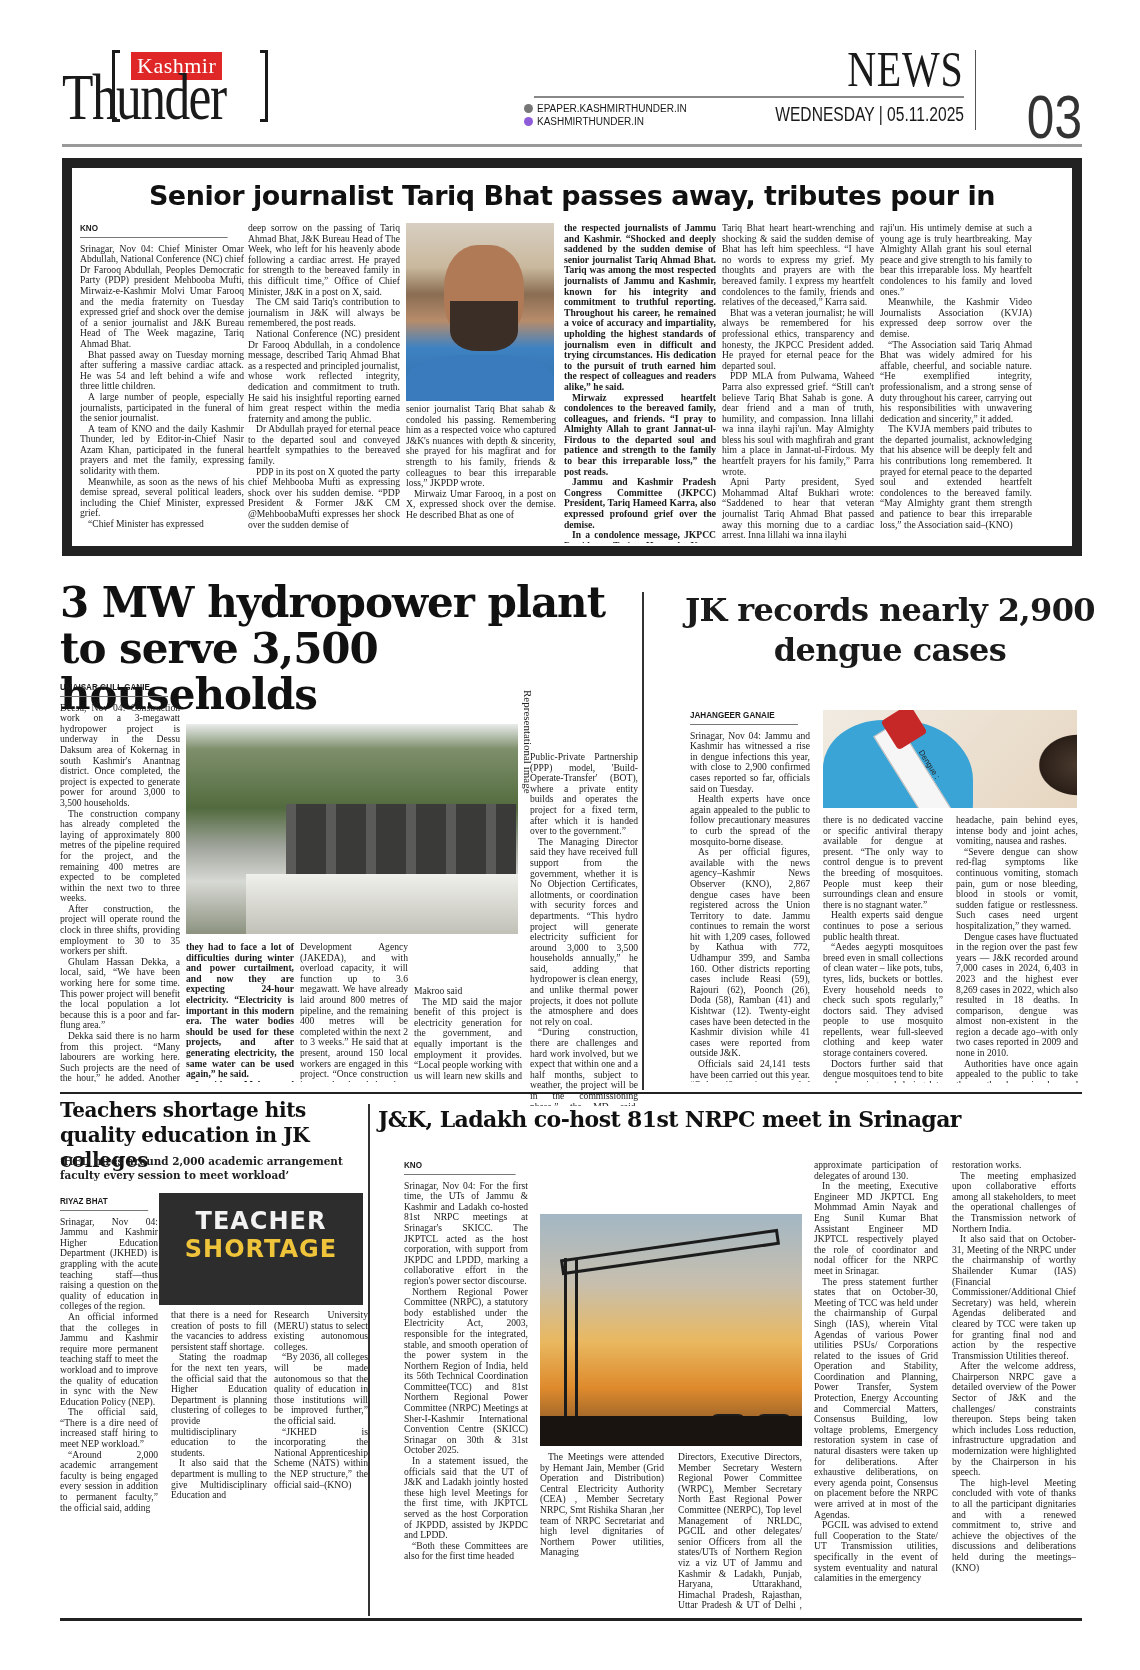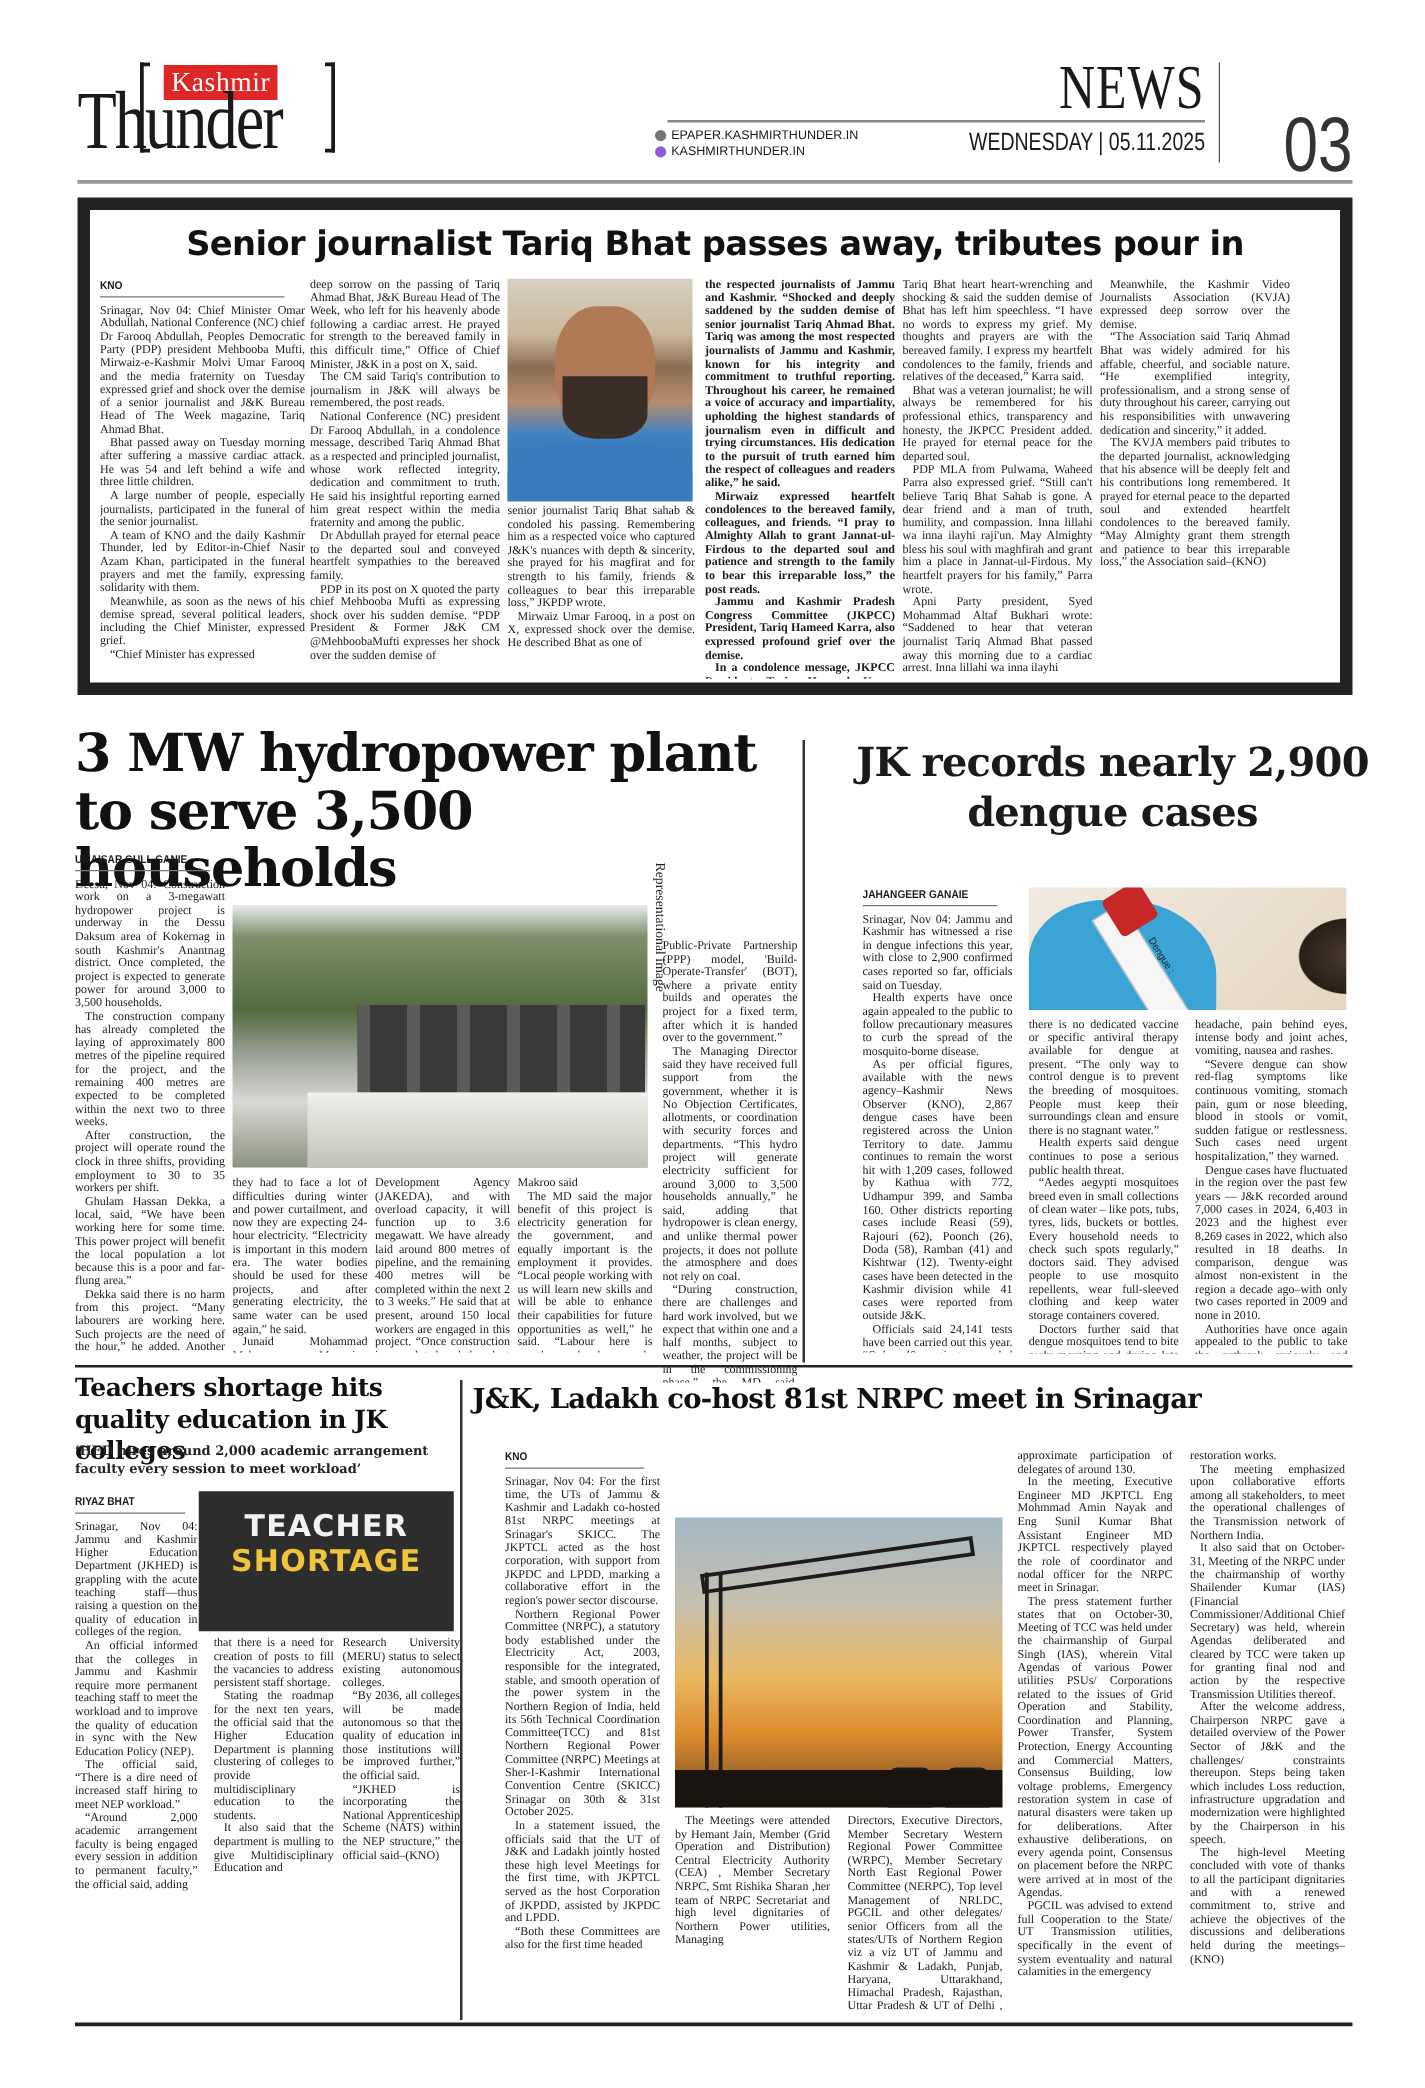--- a/index.html
+++ b/index.html
@@ -153,20 +153,21 @@
     <div class="col" style="width:152px;">
       <p class="first">Tariq Bhat heart heart-wrenching and shocking &amp; said the sudden demise of Bhat has left him speechless. “I have no words to express my grief. My thoughts and prayers are with the bereaved family. I express my heartfelt condolences to the family, friends and relatives of the deceased,” Karra said.</p>
       <p>Bhat was a veteran journalist; he will always be remembered for his professional ethics, transparency and honesty, the JKPCC President added. He prayed for eternal peace for the departed soul.</p>
       <p>PDP MLA from Pulwama, Waheed Parra also expressed grief. “Still can't believe Tariq Bhat Sahab is gone. A dear friend and a man of truth, humility, and compassion. Inna lillahi wa inna ilayhi raji'un. May Almighty bless his soul with maghfirah and grant him a place in Jannat-ul-Firdous. My heartfelt prayers for his family,” Parra wrote.</p>
       <p>Apni Party president, Syed Mohammad Altaf Bukhari wrote: “Saddened to hear that veteran journalist Tariq Ahmad Bhat passed away this morning due to a cardiac arrest. Inna lillahi wa inna ilayhi</p>
     </div>
   </div>
 
   <div class="cols" style="left:808px; top:55px; width:152px; height:320px;">
     <div class="col" style="width:152px;">
+      <p class="first">raji'un. His untimely demise at such a young age is truly heartbreaking. May Almighty Allah grant his soul eternal peace and give strength to his family to bear this irreparable loss. My heartfelt condolences to his family and loved ones.”</p>
       <p>Meanwhile, the Kashmir Video Journalists Association (KVJA) expressed deep sorrow over the demise.</p>
       <p>“The Association said Tariq Ahmad Bhat was widely admired for his affable, cheerful, and sociable nature. “He exemplified integrity, professionalism, and a strong sense of duty throughout his career, carrying out his responsibilities with unwavering dedication and sincerity,” it added.</p>
       <p>The KVJA members paid tributes to the departed journalist, acknowledging that his absence will be deeply felt and his contributions long remembered. It prayed for eternal peace to the departed soul and extended heartfelt condolences to the bereaved family. “May Almighty grant them strength and patience to bear this irreparable loss,” the Association said–(KNO)</p>
     </div>
   </div>
 </section>
 
 <h2 class="hydro-title">3 MW hydropower plant to serve 3,500 households</h2>
 
 <div class="cols" style="left:60px; top:682px; width:120px; height:400px;">
@@ -179,33 +180,33 @@
     <p>Dekka said there is no harm from this project. “Many labourers are working here. Such projects are the need of the hour,” he added. Another local said</p>
   </div>
 </div>
 
 <div class="photo img-dam" style="left:186px; top:724px; width:332px; height:210px;">
   <div class="struct"></div>
   <div class="water"></div>
 </div>
 <div class="rep-caption">Representational image</div>
 
-<div class="cols" style="left:186px; top:942px; width:108px; height:140px;">
+<div class="cols" style="left:186px; top:942px; width:108px; height:140px;font-weight:bold;">
   <div class="col" style="width:108px;">
     <p class="first">they had to face a lot of difficulties during winter and power curtailment, and now they are expecting 24-hour electricity. “Electricity is important in this modern era. The water bodies should be used for these projects, and after generating electricity, the same water can be used again,” he said.</p>
     <p>Junaid Mohammad Makroo, Managing Director, Kashmir Valley Energy Private Limited, told KNO, “This is a 3 megawatt power project which we have taken from the Jammu &amp; Kashmir Energy</p>
   </div>
 </div>
 <div class="cols" style="left:300px; top:942px; width:108px; height:140px;">
   <div class="col" style="width:108px;">
     <p class="first">Development Agency (JAKEDA), and with overload capacity, it will function up to 3.6 megawatt. We have already laid around 800 metres of pipeline, and the remaining 400 metres will be completed within the next 2 to 3 weeks.” He said that at present, around 150 local workers are engaged in this project. “Once construction is completed and the plant reaches the commissioning and operational phase, around 30 to 35 people will work in each shift, and the plant will operate in three shifts round the clock,”</p>
   </div>
 </div>
 <div class="cols" style="left:414px; top:942px; width:108px; height:140px;">
-  <div class="col" style="width:108px;">
+  <div class="col" style="width:108px;margin-top:44px;">
     <p class="first">Makroo said</p>
     <p>The MD said the major benefit of this project is electricity generation for the government, and equally important is the employment it provides. “Local people working with us will learn new skills and will be able to enhance their capabilities for future opportunities as well,” he said. “Labour here is mostly local; only specialised skilled labour has been hired from outside where necessary.”</p>
 
   </div>
 </div>
 <div class="cols" style="left:530px; top:752px; width:108px; height:354px;">
   <div class="col" style="width:108px;">
     <p class="first">Public-Private Partnership (PPP) model, 'Build-Operate-Transfer' (BOT), where a private entity builds and operates the project for a fixed term, after which it is handed over to the government.”</p>
     <p>The Managing Director said they have received full support from the government, whether it is No Objection Certificates, allotments, or coordination with security forces and departments. “This hydro project will generate electricity sufficient for around 3,000 to 3,500 households annually,” he said, adding that hydropower is clean energy, and unlike thermal power projects, it does not pollute the atmosphere and does not rely on coal.</p>
     <p>“During construction, there are challenges and hard work involved, but we expect that within one and a half months, subject to weather, the project will be in the commissioning phase,” the MD said. “Government norms allow 36 months, but we are close to completing this project in just 17 months, almost a year ahead of schedule due to day-and-night efforts.”–(KNO)</p>

